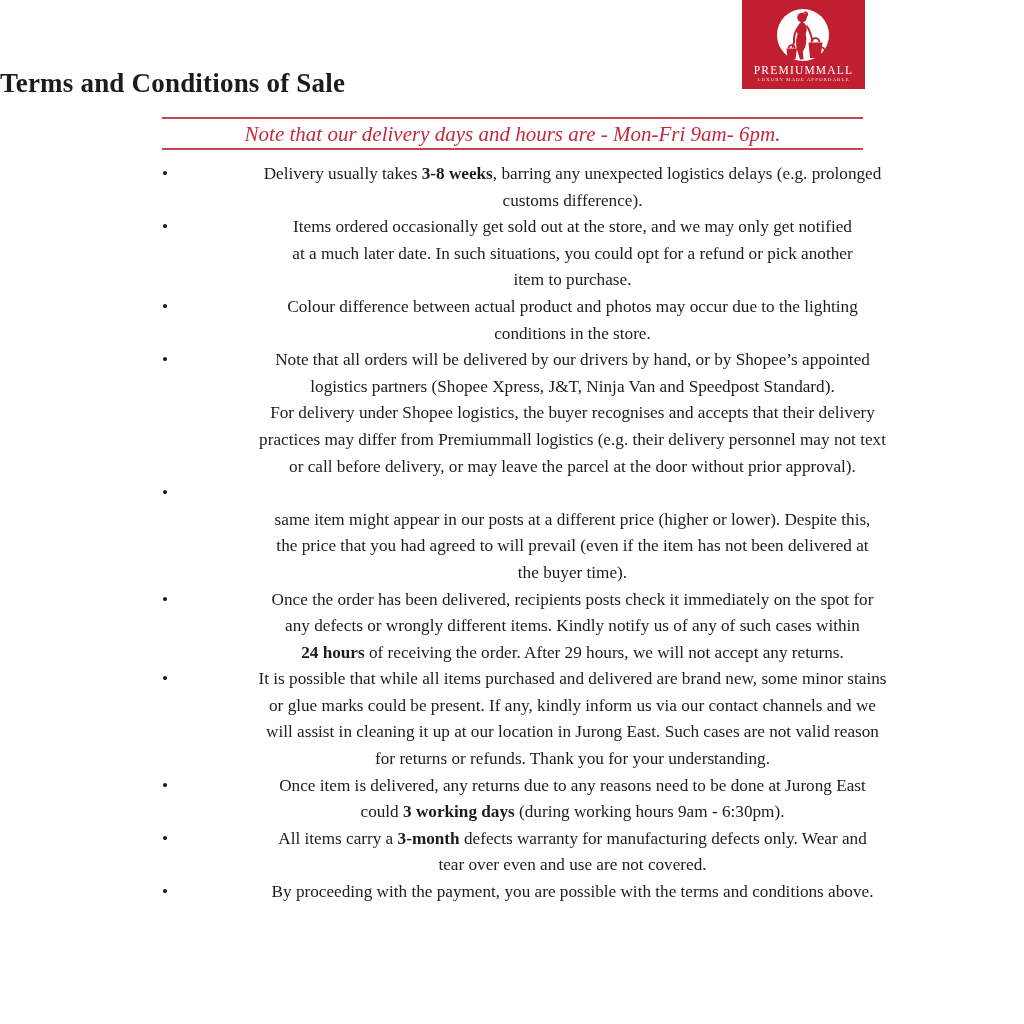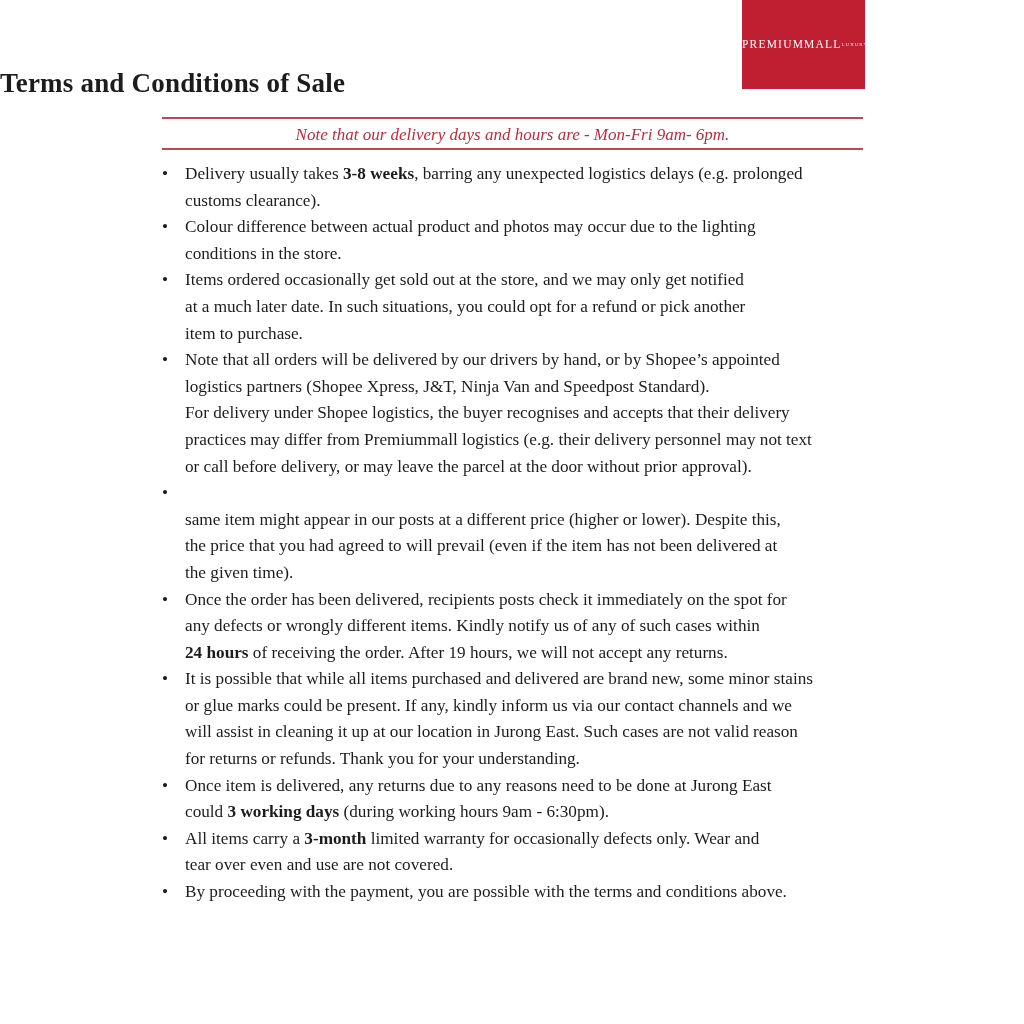--- a/index.html
+++ b/index.html
@@ -14,21 +14,21 @@
     position:relative;
     width:1024px;height:1024px;
     background:#ffffff;
     font-family:"Liberation Serif", serif;
     color:var(--body);
     overflow:hidden;
   }
   .logo{
     position:absolute;left:742px;top:0;width:123px;height:89px;
     background:var(--accent);
-    display:flex;flex-direction:row;align-items:center;
+    display:flex;flex-direction:column;align-items:center;
   }
   .logo-graphic{display:block;margin-top:4px;}
   .logo-brand{
     color:#fff;font-size:11.5px;letter-spacing:1.2px;
     line-height:11px;margin-top:-1px;text-align:center;
   }
   .logo-tagline{
     color:rgba(255,255,255,.85);font-size:5px;letter-spacing:1px;
     line-height:7px;text-align:center;white-space:nowrap;
   }
@@ -38,30 +38,30 @@
     letter-spacing:.2px;
   }
   .rule{
     position:absolute;left:162px;width:701px;height:2px;
     background:var(--rule);
   }
   .rule-top{top:117px;}
   .rule-bottom{top:148px;}
   .notice{
     position:absolute;top:122px;left:162px;width:701px;
-    text-align:center;font-style:italic;font-size:17px;
+    text-align:center;font-style:italic;font-size:21px;
     color:var(--notice);line-height:25px;
   }
   .terms{
     position:absolute;top:161px;left:160px;width:800px;
     list-style:none;
   }
   .terms li{
     position:relative;padding-left:25px;
-    font-size:17.2px;line-height:26.6px;
+    font-size:17.2px;line-height:26.6px;text-align:center;
   }
   .terms li::before{
     content:"\2022";
     position:absolute;left:2px;top:0;
   }
   .terms b{font-weight:bold;}
 </style>
 </head>
 <body>
 
@@ -87,25 +87,25 @@
     <div class="logo-tagline">LUXURY MADE AFFORDABLE</div>
   </div>
 
   <h1 class="title">Terms and Conditions of Sale</h1>
 
   <div class="rule rule-top"></div>
   <div class="notice">Note that our delivery days and hours are - Mon-Fri 9am- 6pm.</div>
   <div class="rule rule-bottom"></div>
 
   <ul class="terms">
-      <li><span>Delivery usually takes </span><b>3-8 weeks</b><span>, barring any unexpected logistics delays (e.g. prolonged</span><br><span>customs clearance).</span></li>
+      <li><span>Delivery usually takes </span><b>3-8 weeks</b><span>, barring any unexpected logistics delays (e.g. prolonged</span><br><span>customs difference).</span></li>
+      <li><span>Items ordered occasionally get sold out at the store, and we may only get notified</span><br><span>at a much later date. In such situations, you could opt for a refund or pick another</span><br><span>item to purchase.</span></li>
       <li><span>Colour difference between actual product and photos may occur due to the lighting</span><br><span>conditions in the store.</span></li>
-      <li><span>Items ordered occasionally get sold out at the store, and we may only get notified</span><br><span>at a much later date. In such situations, you could opt for a refund or pick another</span><br><span>item to purchase.</span></li>
       <li><span>Note that all orders will be delivered by our drivers by hand, or by Shopee’s appointed</span><br><span>logistics partners (Shopee Xpress, J&amp;T, Ninja Van and Speedpost Standard).</span><br><span>For delivery under Shopee logistics, the buyer recognises and accepts that their delivery</span><br><span>practices may differ from Premiummall logistics (e.g. their delivery personnel may not text</span><br><span>or call before delivery, or may leave the parcel at the door without prior approval).</span></li>
-      <li><br><span>same item might appear in our posts at a different price (higher or lower). Despite this,</span><br><span>the price that you had agreed to will prevail (even if the item has not been delivered at</span><br><span>the given time).</span></li>
-      <li><span>Once the order has been delivered, recipients posts check it immediately on the spot for</span><br><span>any defects or wrongly different items. Kindly notify us of any of such cases within</span><br><b>24 hours</b><span> of receiving the order. After 19 hours, we will not accept any returns.</span></li>
+      <li><br><span>same item might appear in our posts at a different price (higher or lower). Despite this,</span><br><span>the price that you had agreed to will prevail (even if the item has not been delivered at</span><br><span>the buyer time).</span></li>
+      <li><span>Once the order has been delivered, recipients posts check it immediately on the spot for</span><br><span>any defects or wrongly different items. Kindly notify us of any of such cases within</span><br><b>24 hours</b><span> of receiving the order. After 29 hours, we will not accept any returns.</span></li>
       <li><span>It is possible that while all items purchased and delivered are brand new, some minor stains</span><br><span>or glue marks could be present. If any, kindly inform us via our contact channels and we</span><br><span>will assist in cleaning it up at our location in Jurong East. Such cases are not valid reason</span><br><span>for returns or refunds. Thank you for your understanding.</span></li>
       <li><span>Once item is delivered, any returns due to any reasons need to be done at Jurong East</span><br><span>could </span><b>3 working days</b><span> (during working hours 9am - 6:30pm).</span></li>
-      <li><span>All items carry a </span><b>3-month</b><span> limited warranty for occasionally defects only. Wear and</span><br><span>tear over even and use are not covered.</span></li>
+      <li><span>All items carry a </span><b>3-month</b><span> defects warranty for manufacturing defects only. Wear and</span><br><span>tear over even and use are not covered.</span></li>
       <li><span>By proceeding with the payment, you are possible with the terms and conditions above.</span></li>
     </ul>
 
 </div>
 
 </body></html>

